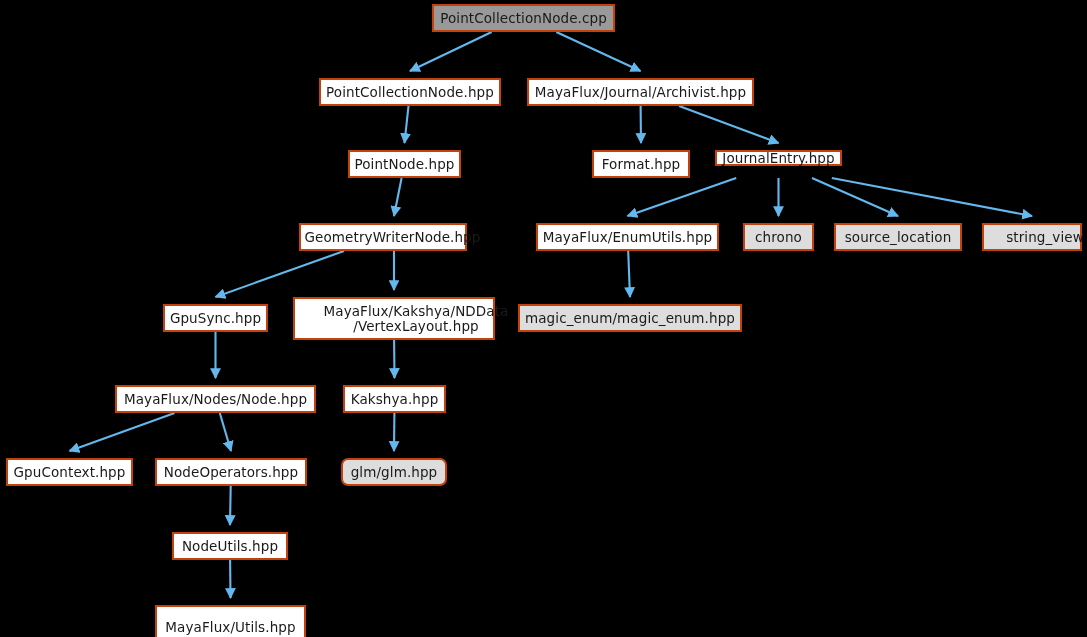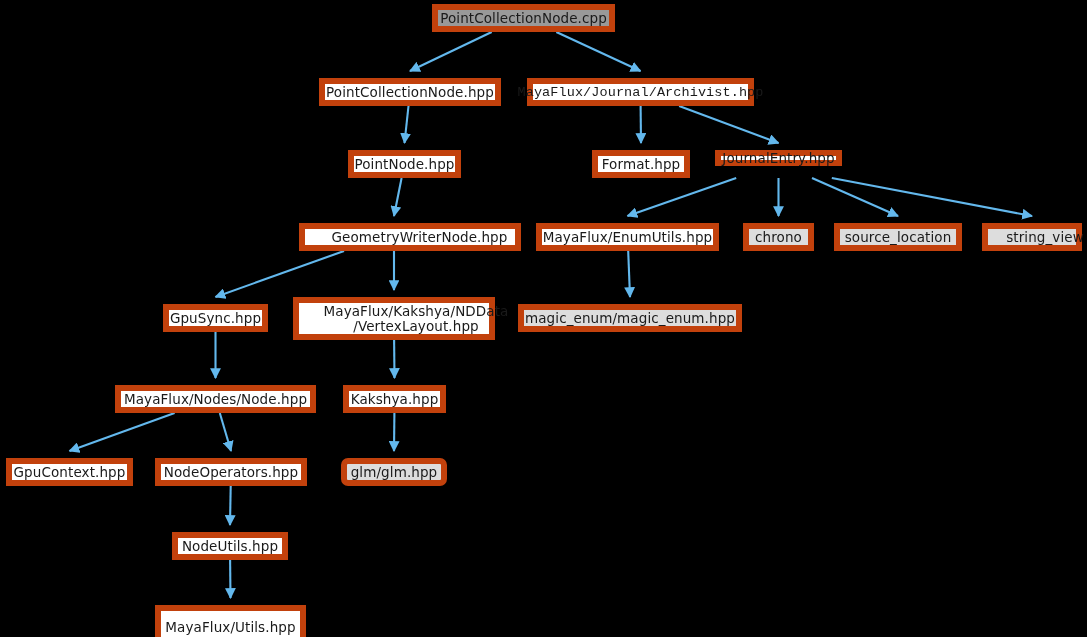--- a/index.html
+++ b/index.html
@@ -19,21 +19,21 @@
     position: absolute;
     left: 0;
     top: 0;
     width: 1087px;
     height: 637px;
     pointer-events: none;
   }
   .node {
     position: absolute;
     box-sizing: border-box;
-    border: 6px solid #c2410c;
+    border: 2px solid #c2410c;
     display: flex;
     align-items: center;
     justify-content: center;
     text-align: center;
     font-size: 13.5px;
     line-height: 15px;
     color: #1a1a1a;
     white-space: pre;
     letter-spacing: 0.1px;
     z-index: 2;
@@ -71,25 +71,25 @@
         <line x1="174.6" y1="413.0" x2="69.5" y2="451.0" marker-end="url(#arrow)"></line>
         <line x1="219.8" y1="413.0" x2="231.0" y2="451.0" marker-end="url(#arrow)"></line>
         <line x1="394.4" y1="413.0" x2="394.0" y2="451.0" marker-end="url(#arrow)"></line>
         <line x1="230.7" y1="486.0" x2="230.0" y2="525.0" marker-end="url(#arrow)"></line>
         <line x1="230.1" y1="560.0" x2="230.5" y2="598.0" marker-end="url(#arrow)"></line>
       </g>
   </svg>
   <div id="node-layer">
       <div class="node fill-gray" style="left: 432px; top: 4px; width: 183px; height: 28px;">PointCollectionNode.cpp</div>
       <div class="node fill-white" style="left: 319px; top: 78px; width: 182px; height: 28px;">PointCollectionNode.hpp</div>
-      <div class="node fill-white" style="left: 527px; top: 78px; width: 227px; height: 28px; font-family: Liberation Mono, monospace;">MayaFlux/Journal/Archivist.hpp</div>
+      <div class="node fill-white" style="left: 527px; top: 78px; width: 227px; height: 28px;">MayaFlux/Journal/Archivist.hpp</div>
       <div class="node fill-white" style="left: 348px; top: 150px; width: 113px; height: 28px;">PointNode.hpp</div>
       <div class="node fill-white" style="left: 592px; top: 150px; width: 98px; height: 28px;">Format.hpp</div>
       <div class="node fill-white" style="left: 715px; top: 150px; width: 127px; height: 16px;">JournalEntry.hpp</div>
-      <div class="node fill-white" style="left: 299px; top: 223px; width: 222px; height: 28px; padding-left: 19px;">GeometryWriterNode.hpp</div>
+      <div class="node fill-white" style="left: 299px; top: 223px; width: 168px; height: 28px; padding-left: 19px;">GeometryWriterNode.hpp</div>
       <div class="node fill-white" style="left: 536px; top: 223px; width: 183px; height: 28px;">MayaFlux/EnumUtils.hpp</div>
       <div class="node fill-lightgray" style="left: 743px; top: 223px; width: 71px; height: 28px;">chrono</div>
       <div class="node fill-lightgray" style="left: 834px; top: 223px; width: 128px; height: 28px;">source_location</div>
       <div class="node fill-lightgray" style="left: 982px; top: 223px; width: 100px; height: 28px; padding-left: 26px;">string_view</div>
       <div class="node fill-white" style="left: 163px; top: 304px; width: 105px; height: 28px;">GpuSync.hpp</div>
       <div class="node fill-white" style="left: 293px; top: 297px; width: 202px; height: 43px; padding-left: 44px;">MayaFlux/Kakshya/NDData
 /VertexLayout.hpp</div>
       <div class="node fill-lightgray" style="left: 518px; top: 304px; width: 224px; height: 28px;">magic_enum/magic_enum.hpp</div>
       <div class="node fill-white" style="left: 115px; top: 385px; width: 201px; height: 28px;">MayaFlux/Nodes/Node.hpp</div>
       <div class="node fill-white" style="left: 343px; top: 385px; width: 103px; height: 28px;">Kakshya.hpp</div>

